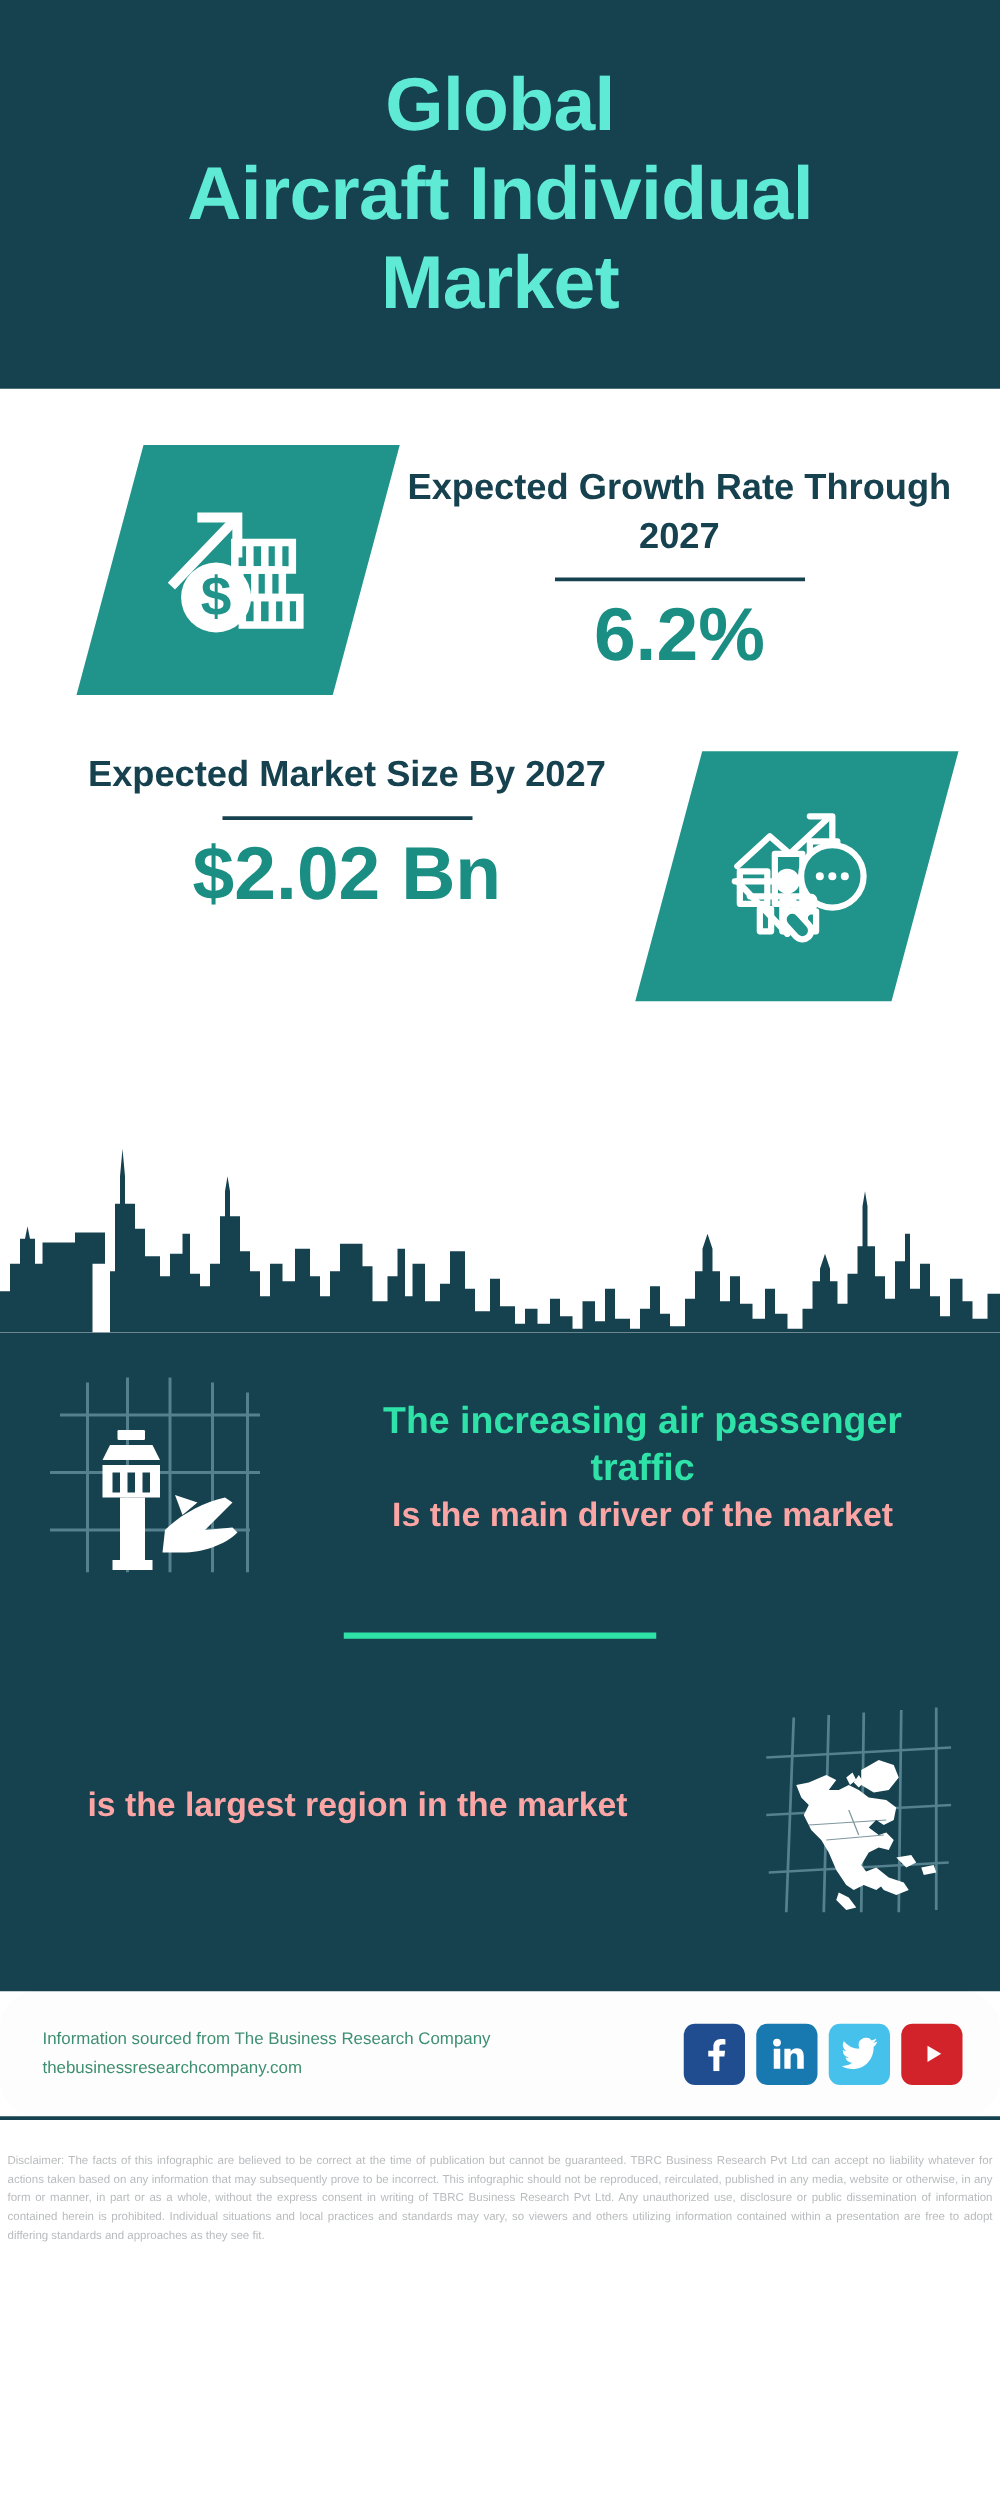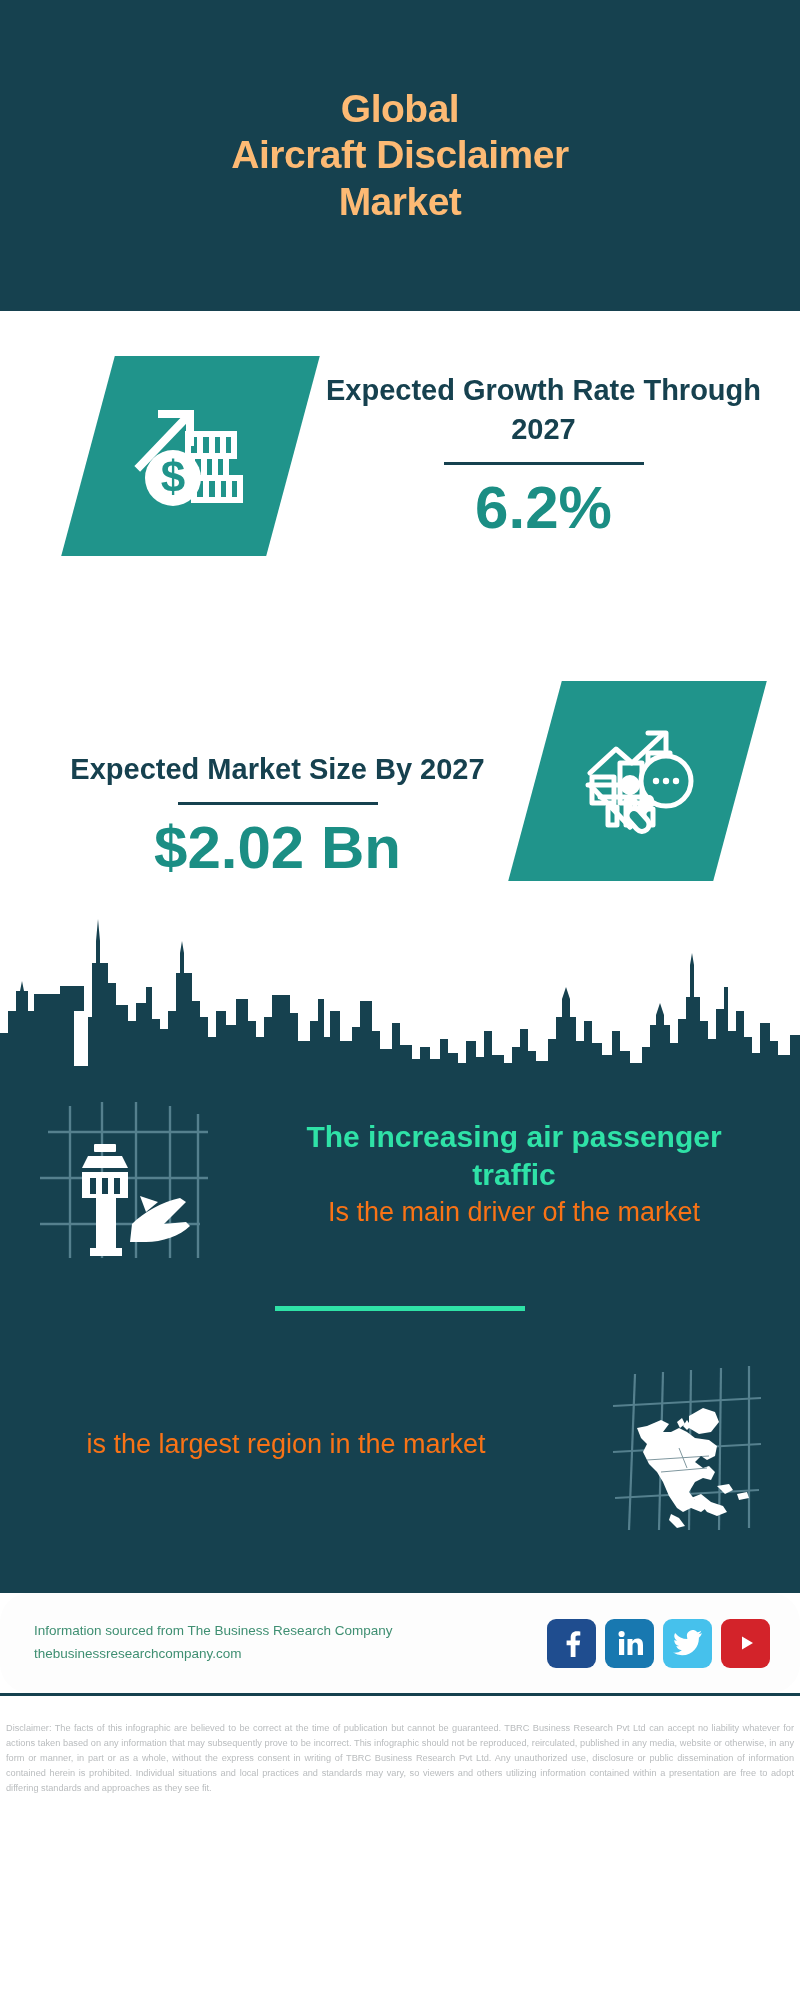--- a/index.html
+++ b/index.html
@@ -12,21 +12,21 @@
   }
   .page{width:800px;height:2000px;position:relative;background:#fff;}
 
   
   .header{
     width:800px;height:311px;background:#16414f;
     display:flex;align-items:center;justify-content:center;
     padding:0 28px;
   }
   .header h1{
-    color:#fdba74;font-size:39px;line-height:1.18;font-weight:bold;
+    color:#5eead4;font-size:60px;line-height:1.18;font-weight:bold;
     text-align:center;letter-spacing:-0.5px;
   }
 
   
   .stat-block{width:800px;position:relative;}
   .block1{height:290px;display:flex;align-items:center;}
   .para-tile{
     width:205px;height:200px;background:#20948b;
     transform:skewX(-15deg);
     display:flex;align-items:center;justify-content:center;
@@ -39,21 +39,21 @@
     color:#16414f;font-size:29px;font-weight:bold;line-height:1.32;
   }
   .rule{
     width:200px;height:3px;background:#16414f;margin:14px auto 10px;
   }
   .stat-value{
     color:#1b8e84;font-size:60px;font-weight:bold;line-height:1.1;
   }
 
   
-  .block2{height:280px;display:flex;align-items:flex-end;}
+  .block2{height:280px;display:flex;align-items:flex-start;}
   .block2 .stat-text{padding-left:40px;padding-right:0;}
   .block2 .tile-wrap{margin-left:20px;margin-right:60px;}
 
   
   .skyline{
     width:800px;height:175px;position:relative;
     margin-top:10px;
   }
   .skyline svg{display:block;width:800px;height:175px;}
 
@@ -67,21 +67,21 @@
   .fact-icon{
     width:180px;height:180px;flex:none;
     display:flex;align-items:center;justify-content:center;
   }
   .fact-text{flex:1;text-align:center;padding:0 10px;}
   .fact-hl{
     color:#2fe2a7;font-size:30px;font-weight:bold;line-height:1.28;
     display:block;
   }
   .fact-sub{
-    color:#f97316;font-size:27px;line-height:1.3;display:block;
+    color:#fca5a5;font-size:27px;line-height:1.3;display:block;font-weight:bold;
   }
   .green-divider{
     width:250px;height:5px;background:#2fe2a7;margin:42px auto 44px;
   }
 
   
   .source-bar{
     width:800px;height:100px;background:#fdfdfd;
     display:flex;align-items:center;justify-content:space-between;
     padding:0 30px 0 34px;
@@ -107,21 +107,21 @@
   }
 </style>
 </head>
 <body>
 
 <div class="page">
 
   <div class="header">
     <h1>
       <span>Global</span><br>
-      <span>Aircraft Disclaimer</span><br>
+      <span>Aircraft Individual</span><br>
       <span>Market</span>
     </h1>
   </div>
 
   <div class="stat-block block1">
     <div class="tile-wrap">
       <div class="para-tile">
         <span class="glyph">
           <svg width="118" height="112" viewBox="0 0 118 112">
             <g fill="none" stroke="#ffffff" stroke-width="8" stroke-linecap="square">

